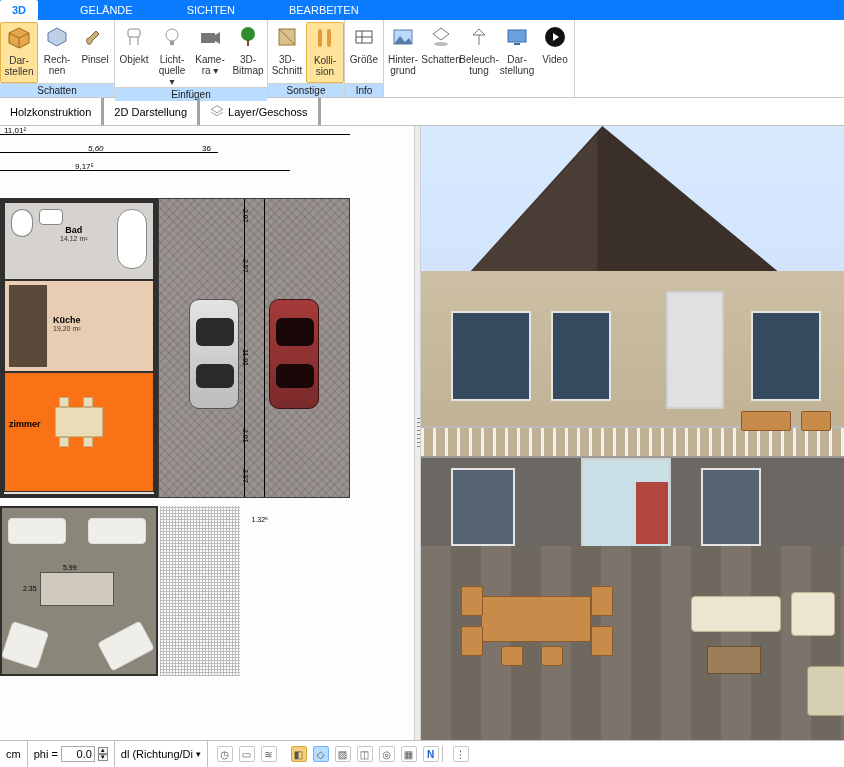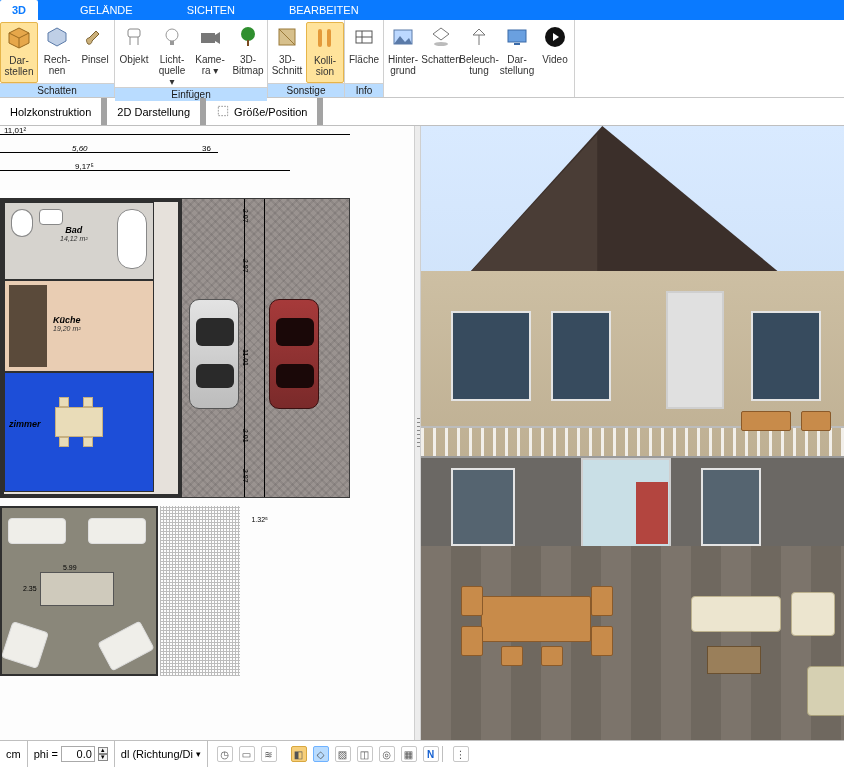--- a/index.html
+++ b/index.html
@@ -17,21 +17,21 @@
 .ribbon-group-items { display: flex; flex: 1; padding-top: 2px; }
 .ribbon-group-label { font-size: 10px; text-align: center; color: #1a1a1a; border-top: 1px solid #d0d0d0; padding: 1px 0; }
 .ribbon-group-label.sel { background: #b9dcff; }
 .ribbon-btn { width: 38px; display: flex; flex-direction: column; align-items: center; padding: 2px 2px 0; font-size: 10px; line-height: 11px; text-align: center; color: #333; cursor: pointer; }
 .ribbon-btn.active { background: #ffe39b; border: 1px solid #e6b54a; border-radius: 2px; }
 .ribbon-ico { width: 26px; height: 26px; margin-bottom: 4px; display: flex; align-items: center; justify-content: center; }
 .ribbon-ico svg { width: 24px; height: 24px; }
 
 
 .subbar { height: 28px; background: #fff; display: flex; align-items: stretch; font-size: 11px; border-bottom: 1px solid #bfbfbf; }
-.sub-btn { display: flex; align-items: center; padding: 0 10px; border-right: 6px solid #a3a3a3; cursor: pointer; gap: 4px; }
+.sub-btn { display: flex; align-items: center; padding: 0 10px; border-right: 3px solid #a3a3a3; cursor: pointer; gap: 4px; }
 
 
 .workspace { height: 614px; display: flex; background: #fff; }
 .view-2d { width: 414px; position: relative; background: #fdfdfd; }
 .splitter { width: 7px; background: #ececec; border-left: 1px solid #cfcfcf; border-right: 1px solid #cfcfcf; cursor: col-resize; position: relative; }
 .splitter::after { content: ""; position: absolute; left: 2px; top: 50%; width: 3px; height: 30px; transform: translateY(-50%); background: repeating-linear-gradient(#888 0 1px, transparent 1px 4px); }
 .view-3d { flex: 1; position: relative; background: linear-gradient(#d9eaff 0%, #c8ddf6 55%, #2f6f1e 55%, #2f6f1e 60%, #7a7a7a 60%, #8a8a8a 100%); overflow: hidden; }
 
 
 .ruler-area { position: absolute; left: 0; top: 0; right: 0; height: 55px; font-size: 8px; color: #000; padding-left: 38px; }
@@ -189,21 +189,21 @@
 
   <div class="ribbon-group">
     <div class="ribbon-group-items">
       <div class="ribbon-btn">
         <span class="ribbon-ico">
           <svg viewBox="0 0 24 24">
               <rect x="4" y="6" width="16" height="12" fill="none" stroke="#555"></rect>
               <path d="M4 12h16M10 6v12" stroke="#555"></path>
             </svg>
         </span>
-        <span>Fläche</span>
+        <span>Größe</span>
         <span></span>
       </div>
     </div>
     <div class="ribbon-group-label sel">Info</div>
   </div>
 
   <div class="ribbon-group">
     <div class="ribbon-group-items">
       <div class="ribbon-btn">
         <span class="ribbon-ico">
@@ -258,36 +258,37 @@
     </div>
   </div>
 </div>
 
 <div class="subbar">
   <div class="sub-btn">Holzkonstruktion</div>
   <div class="sub-btn">2D Darstellung</div>
   <div class="sub-btn">
     <span>
       <svg width="14" height="14" viewBox="0 0 24 24">
-          <rect x="4" y="4" width="16" height="16" fill="none" stroke="#555" stroke-dasharray="3 2"></rect>
+          <polygon points="12,3 22,9 12,15 2,9" fill="none" stroke="#555"></polygon>
+          <polyline points="2,14 12,20 22,14" fill="none" stroke="#555"></polyline>
         </svg>
     </span>
-    <span>Größe/Position</span>
+    <span>Layer/Geschoss</span>
   </div>
 </div>
 
 <div class="workspace">
 
   <div class="view-2d">
     <div class="ruler-area">
       <div class="dim" style="left:0;width:350px;top:8px;">
           <span style="position:absolute;left:4px;top:-9px;">11,01²</span>
         </div>
       <div class="dim" style="left:0;width:200px;top:26px;">
-          <span style="position:absolute;left:72px;top:-9px;font-style:italic;">5,60</span>
+          <span style="position:absolute;left:88px;top:-9px;font-style:italic;">5,60</span>
         </div>
       <div class="dim" style="left:200px;width:18px;top:26px;">
           <span style="position:absolute;left:2px;top:-9px;">36</span>
         </div>
       <div class="dim" style="left:0;width:290px;top:44px;">
           <span style="position:absolute;left:30px;top:-9px;margin-left:45px;">9,17⁵</span>
         </div>
     </div>
 
     <div class="driveway">
@@ -302,39 +303,39 @@
 
       <div style="position:absolute;left:85px;top:0;bottom:0;border-left:1px solid #000;"></div>
       <div style="position:absolute;left:105px;top:0;bottom:0;border-left:1px solid #000;"></div>
       <span style="position:absolute;left:90px;top:10px;font-size:7px;transform:rotate(90deg);transform-origin:left top;">2.07</span>
       <span style="position:absolute;left:90px;top:60px;font-size:7px;transform:rotate(90deg);transform-origin:left top;">2.97</span>
       <span style="position:absolute;left:90px;top:150px;font-size:7px;transform:rotate(90deg);transform-origin:left top;">11.01</span>
       <span style="position:absolute;left:90px;top:230px;font-size:7px;transform:rotate(90deg);transform-origin:left top;">2.01</span>
       <span style="position:absolute;left:90px;top:270px;font-size:7px;transform:rotate(90deg);transform-origin:left top;">2.97</span>
     </div>
 
-    <div class="plan-wrap" style="width:182px;font-style:italic;">
+    <div class="plan-wrap" style="width:158px;">
       <div class="room" style="left:0;top:0;width:150px;height:78px;background:#d6d3ce;">
         <div style="position:absolute;left:55px;top:22px;">
           <div class="room-label">Bad</div>
           <div class="room-area">14,12 m²</div>
         </div>
 
         <div style="position:absolute;left:6px;top:6px;width:22px;height:28px;border:1px solid #888;border-radius:50%/40%;background:#fff;"></div>
         <div style="position:absolute;left:34px;top:6px;width:24px;height:16px;border:1px solid #888;border-radius:4px;background:#fff;"></div>
         <div style="position:absolute;right:6px;top:6px;width:30px;height:60px;border:1px solid #888;border-radius:14px;background:#fff;"></div>
       </div>
       <div class="room" style="left:0;top:78px;width:150px;height:92px;background:#e9cdb3;">
         <div style="position:absolute;left:48px;top:34px;">
           <div class="room-label">Küche</div>
           <div class="room-area">19,20 m²</div>
         </div>
         <div style="position:absolute;left:4px;top:4px;width:38px;height:82px;background:#5a4a3a;"></div>
       </div>
-      <div class="room" style="left:0;top:170px;width:150px;height:120px;background:#1d4ed8;">
+      <div class="room" style="left:0;top:170px;width:150px;height:120px;background:#f97316;">
         <div style="position:absolute;left:4px;top:46px;">
           <div class="room-label">zimmer</div>
         </div>
         <div style="position:absolute;left:50px;top:34px;width:48px;height:30px;border:1px solid #c7b080;background:#e9dcb8;"></div>
         <div style="position:absolute;left:54px;top:24px;width:10px;height:10px;background:#e9dcb8;border:1px solid #c7b080;"></div>
         <div style="position:absolute;left:78px;top:24px;width:10px;height:10px;background:#e9dcb8;border:1px solid #c7b080;"></div>
         <div style="position:absolute;left:54px;top:64px;width:10px;height:10px;background:#e9dcb8;border:1px solid #c7b080;"></div>
         <div style="position:absolute;left:78px;top:64px;width:10px;height:10px;background:#e9dcb8;border:1px solid #c7b080;"></div>
       </div>
     </div>

